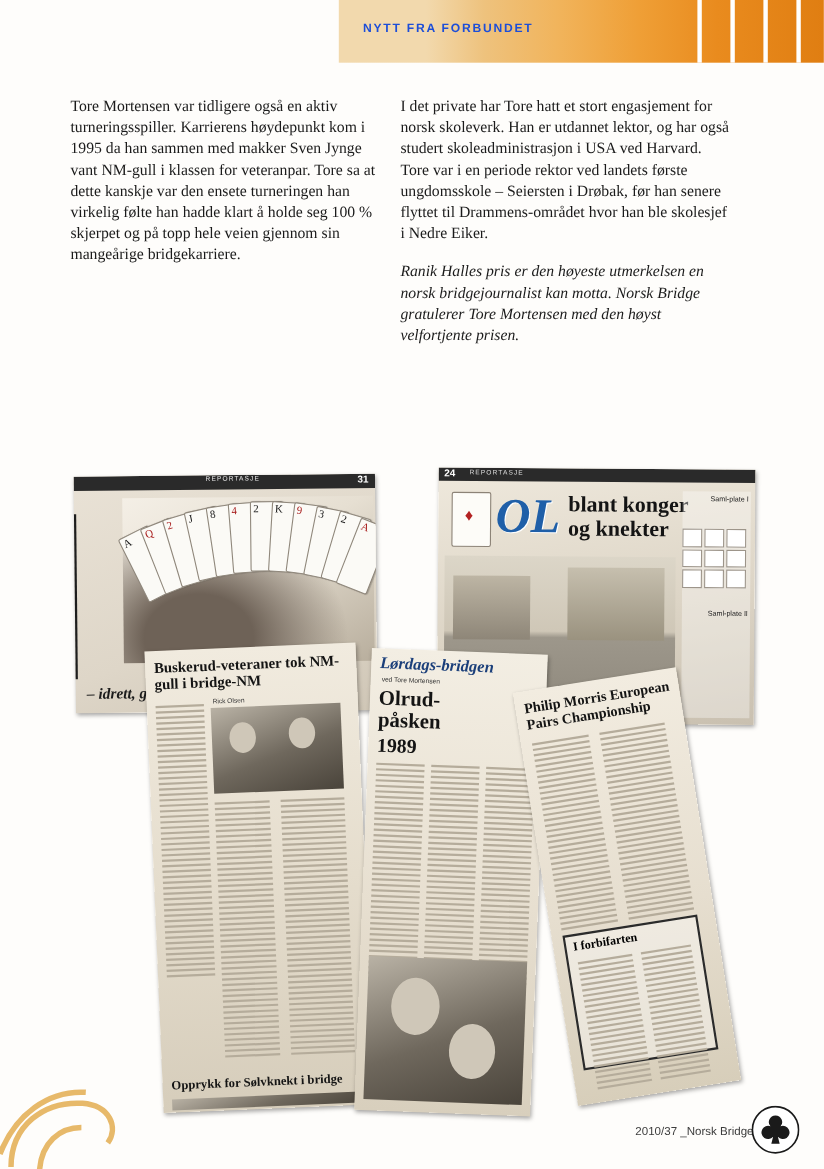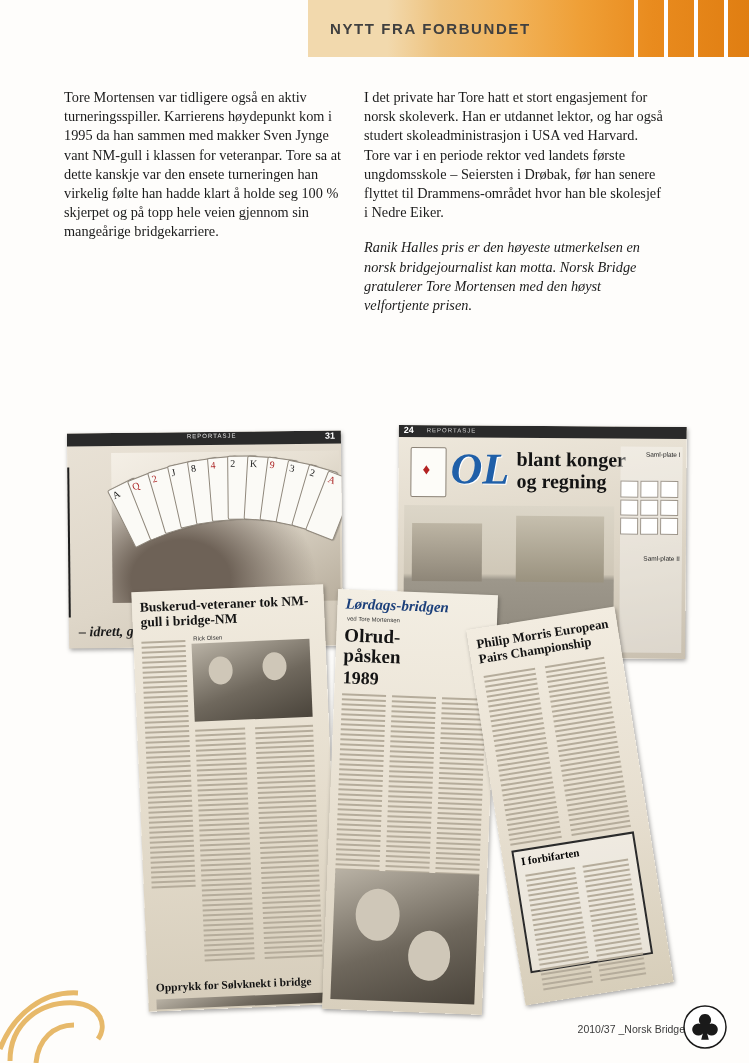--- a/index.html
+++ b/index.html
@@ -40,23 +40,23 @@
     height: 57px;
     background: #ffffff;
     width: 4px;
   }
   .header-title {
     position: absolute;
     top: 20px;
     left: 330px;
     font-family: "Liberation Sans", sans-serif;
     font-weight: bold;
-    font-size: 15px;
+    font-size: 11px;
     letter-spacing: 1.6px;
-    color: #404040;
+    color: #1d4ed8;
   }
 
   
   .col {
     position: absolute;
     top: 88px;
     width: 285px;
     font-size: 14.3px;
     line-height: 19.2px;
     color: #1b1b1b;
@@ -338,21 +338,21 @@
 
     <div class="clip clip-ol">
       <div class="olbar">
         <span class="pg">24</span>
         <span class="lbl">REPORTASJE</span>
       </div>
       <div class="minicard"></div>
       <div class="ol-logo">OL</div>
       <div class="ol-head">
         <div>blant konger</div>
-        <div>og regning</div>
+        <div>og knekter</div>
       </div>
       <div class="venice"></div>
       <div class="gondola"></div>
       <div class="sidecol">
         <div class="lab" style="top:4px">Saml-plate I</div>
         <div class="grid">
           <i></i>
             <i></i>
             <i></i>
             <i></i>

